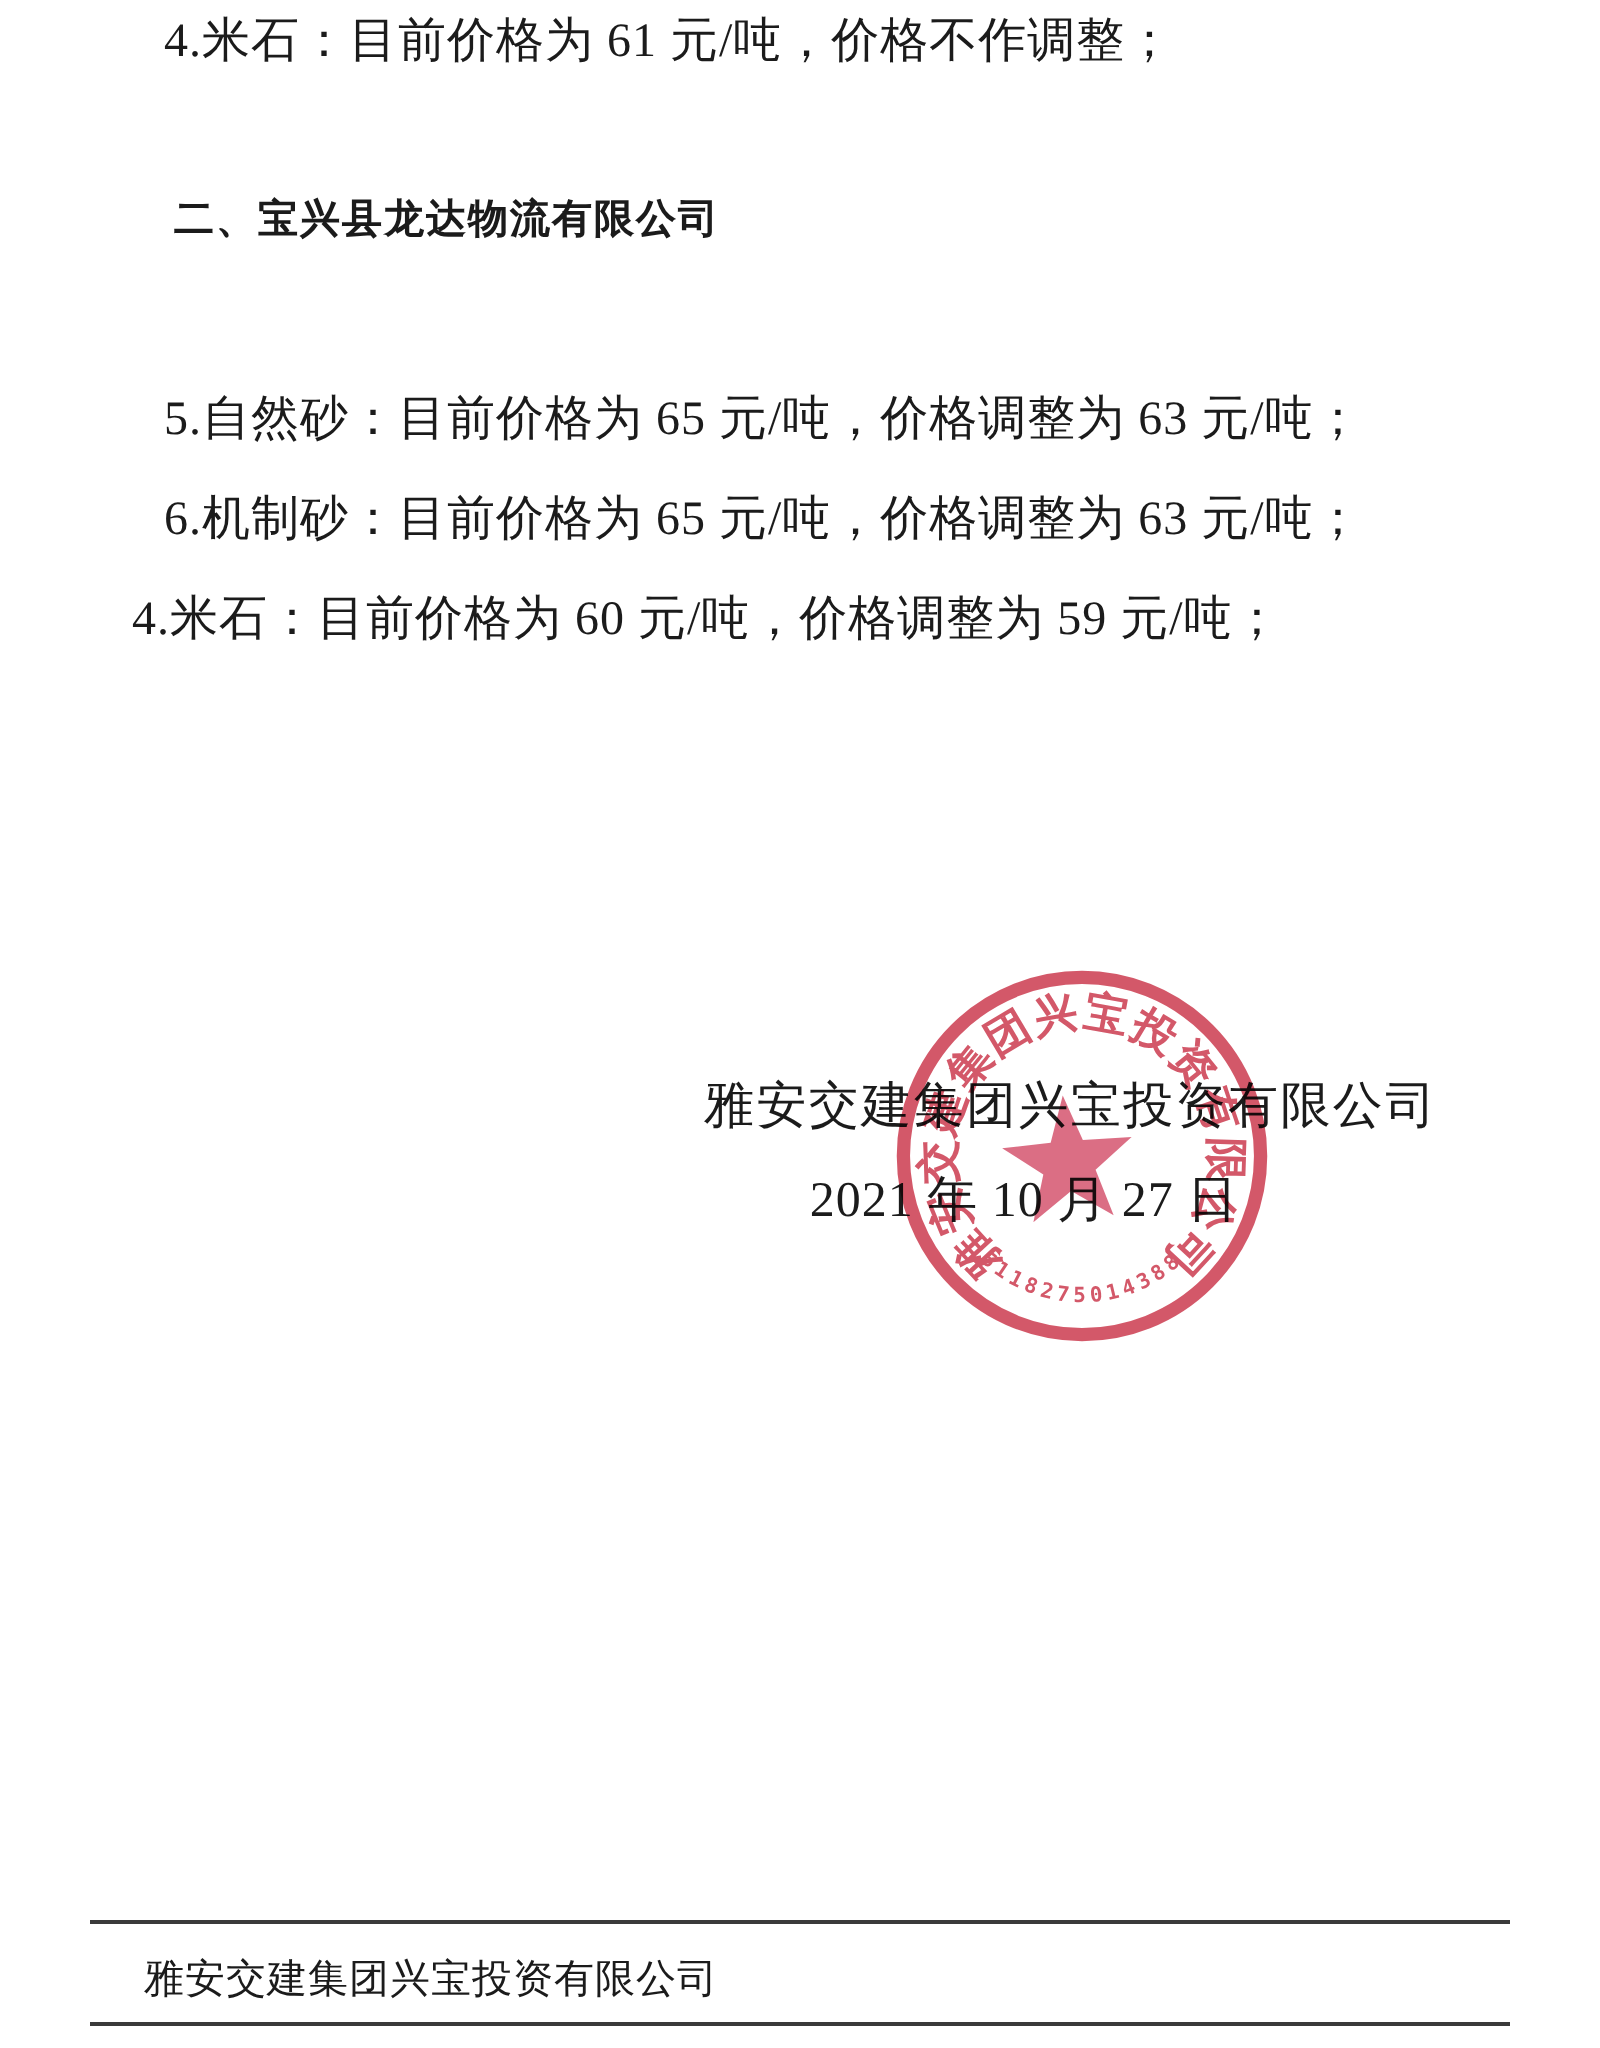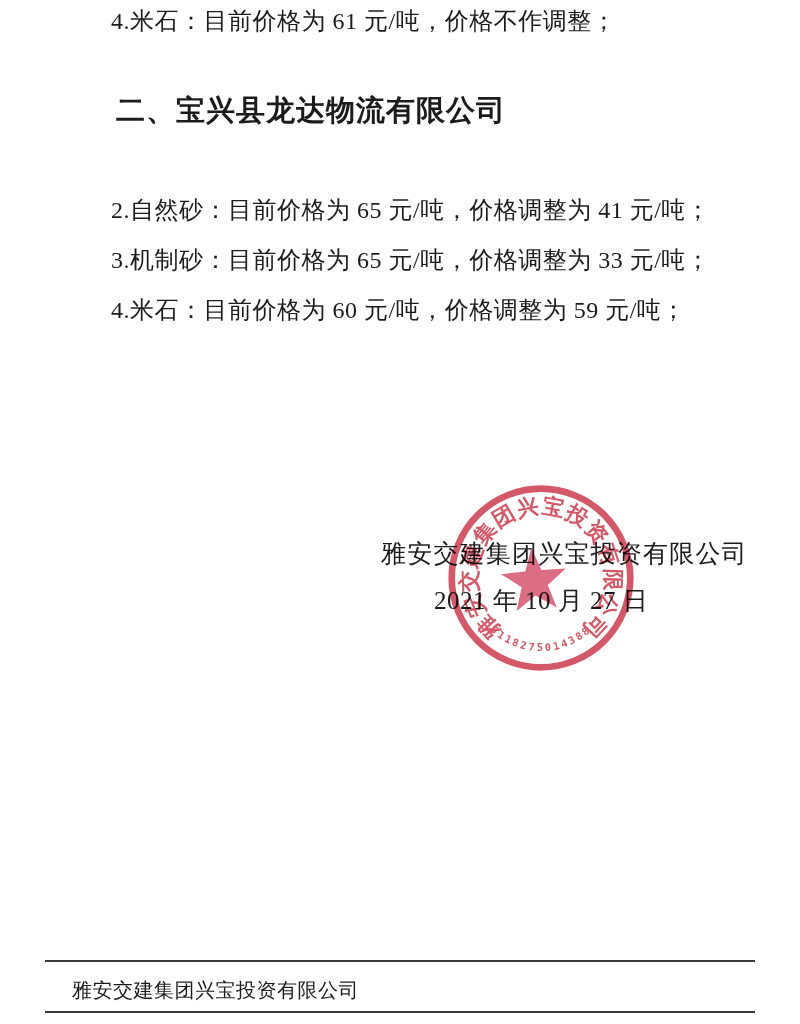--- a/index.html
+++ b/index.html
@@ -13,34 +13,33 @@
     font-family:"Liberation Serif","DejaVu Serif",serif;
     color:#1b1b1b;
   }
   .line{
     position:absolute;
     white-space:nowrap;
     font-size:24px;
     line-height:28px;
     letter-spacing:0.5px;
     color:#1b1b1b;
-    margin-left:29px;
   }
   .intro-line{left:82px;top:7px;}
   .section-heading{
     left:87px;top:93px;
     font-family:"Liberation Sans","DejaVu Sans",sans-serif;
     font-weight:bold;
-    font-size:29px;line-height:34px;
+    font-size:20px;line-height:34px;
     letter-spacing:1px;
   }
   .item-0{left:82px;top:146px;}
   .item-1{left:82px;top:196px;}
   .item-2{left:82px;top:246px;}
-  .item-3{left:82px;top:296px;}
+  .item-3{left:66px;top:296px;}
   .effective-line{left:80px;top:345px;}
 
   .sig-company{left:352px;top:540px;font-size:25px;letter-spacing:1.2px;}
   .sig-date{left:352px;top:587px;width:320px;text-align:center;font-size:25px;letter-spacing:0.5px;}
 
   .seal{
     position:absolute;
     left:446px;top:483px;
     width:190px;height:190px;
     mix-blend-mode:multiply;
@@ -89,22 +88,22 @@
 </style>
 </head>
 <body>
 
 <div class="page">
 
   <div class="line intro-line">4.米石：目前价格为 61 元/吨，价格不作调整；</div>
 
   <div class="line section-heading">二、宝兴县龙达物流有限公司</div>
 
-  <div class="line item-1">2.自然砂：目前价格为 65 元/吨，价格调整为 41 元/吨；</div>
-  <div class="line item-2">3.机制砂：目前价格为 65 元/吨，价格调整为 33 元/吨；</div>
+  <div class="line item-1">5.自然砂：目前价格为 65 元/吨，价格调整为 63 元/吨；</div>
+  <div class="line item-2">6.机制砂：目前价格为 65 元/吨，价格调整为 63 元/吨；</div>
   <div class="line item-3">4.米石：目前价格为 60 元/吨，价格调整为 59 元/吨；</div>
 
 
   <div class="line sig-company">雅安交建集团兴宝投资有限公司</div>
   <div class="line sig-date">2021 年 10 月 27 日</div>
 
   <svg class="seal" viewBox="0 0 200 200" aria-hidden="true">
     <defs>
       <path id="seal-arc-path" d="M 58.1 153.6 A 68 68 0 1 1 141.9 153.6" fill="none"></path>
       <path id="seal-num-path" d="M 41 149.5 A 77 77 0 0 0 159 149.5" fill="none"></path>

